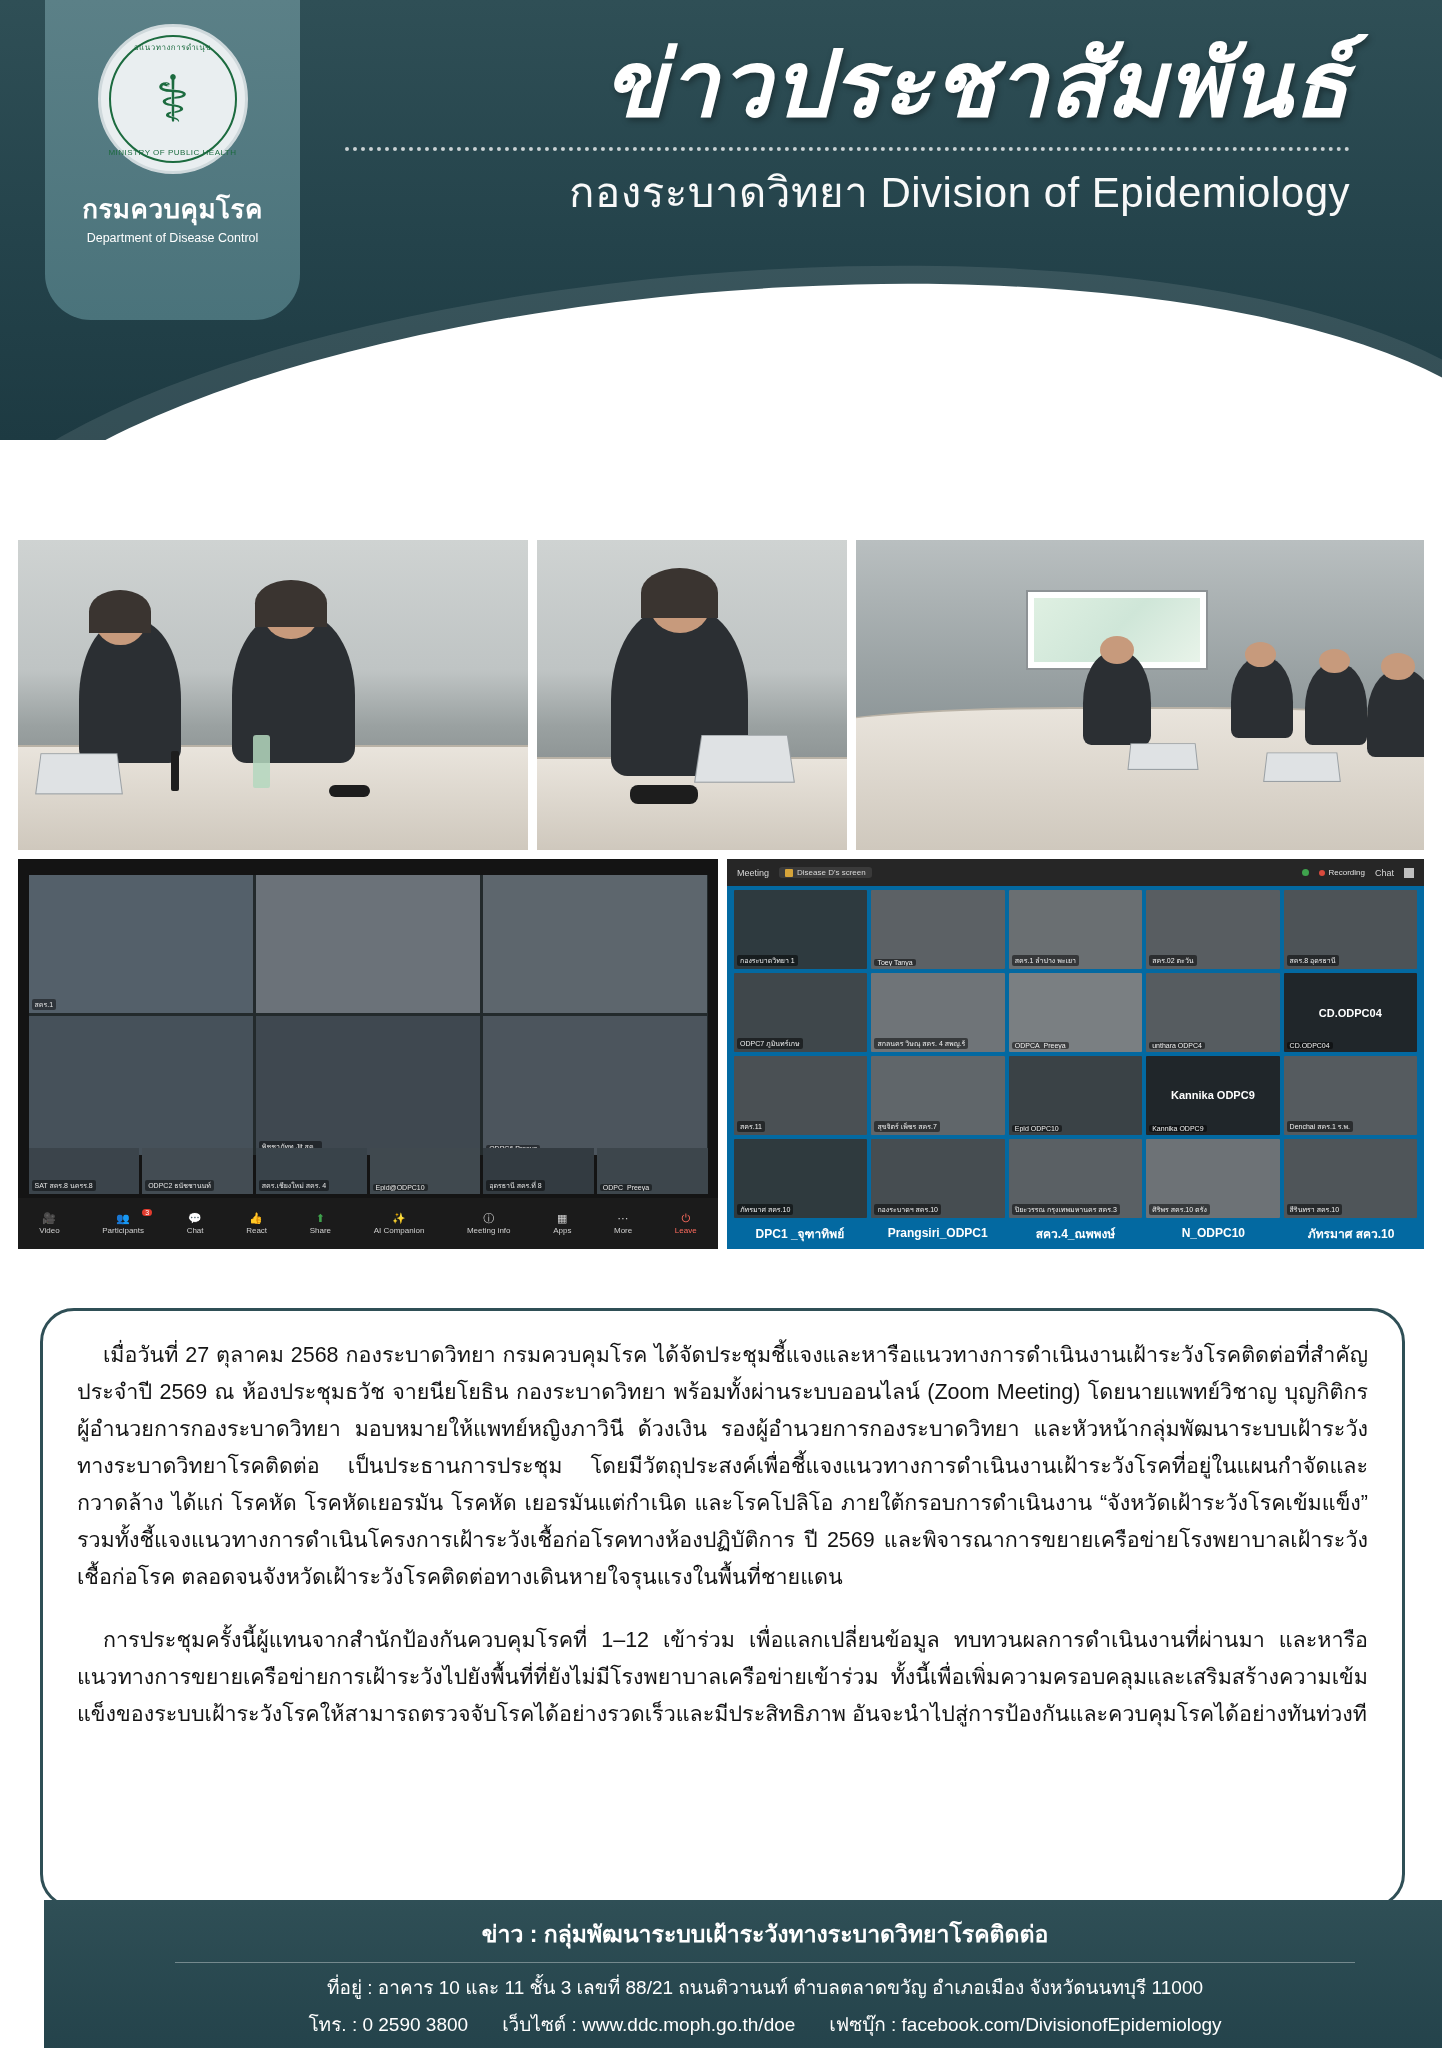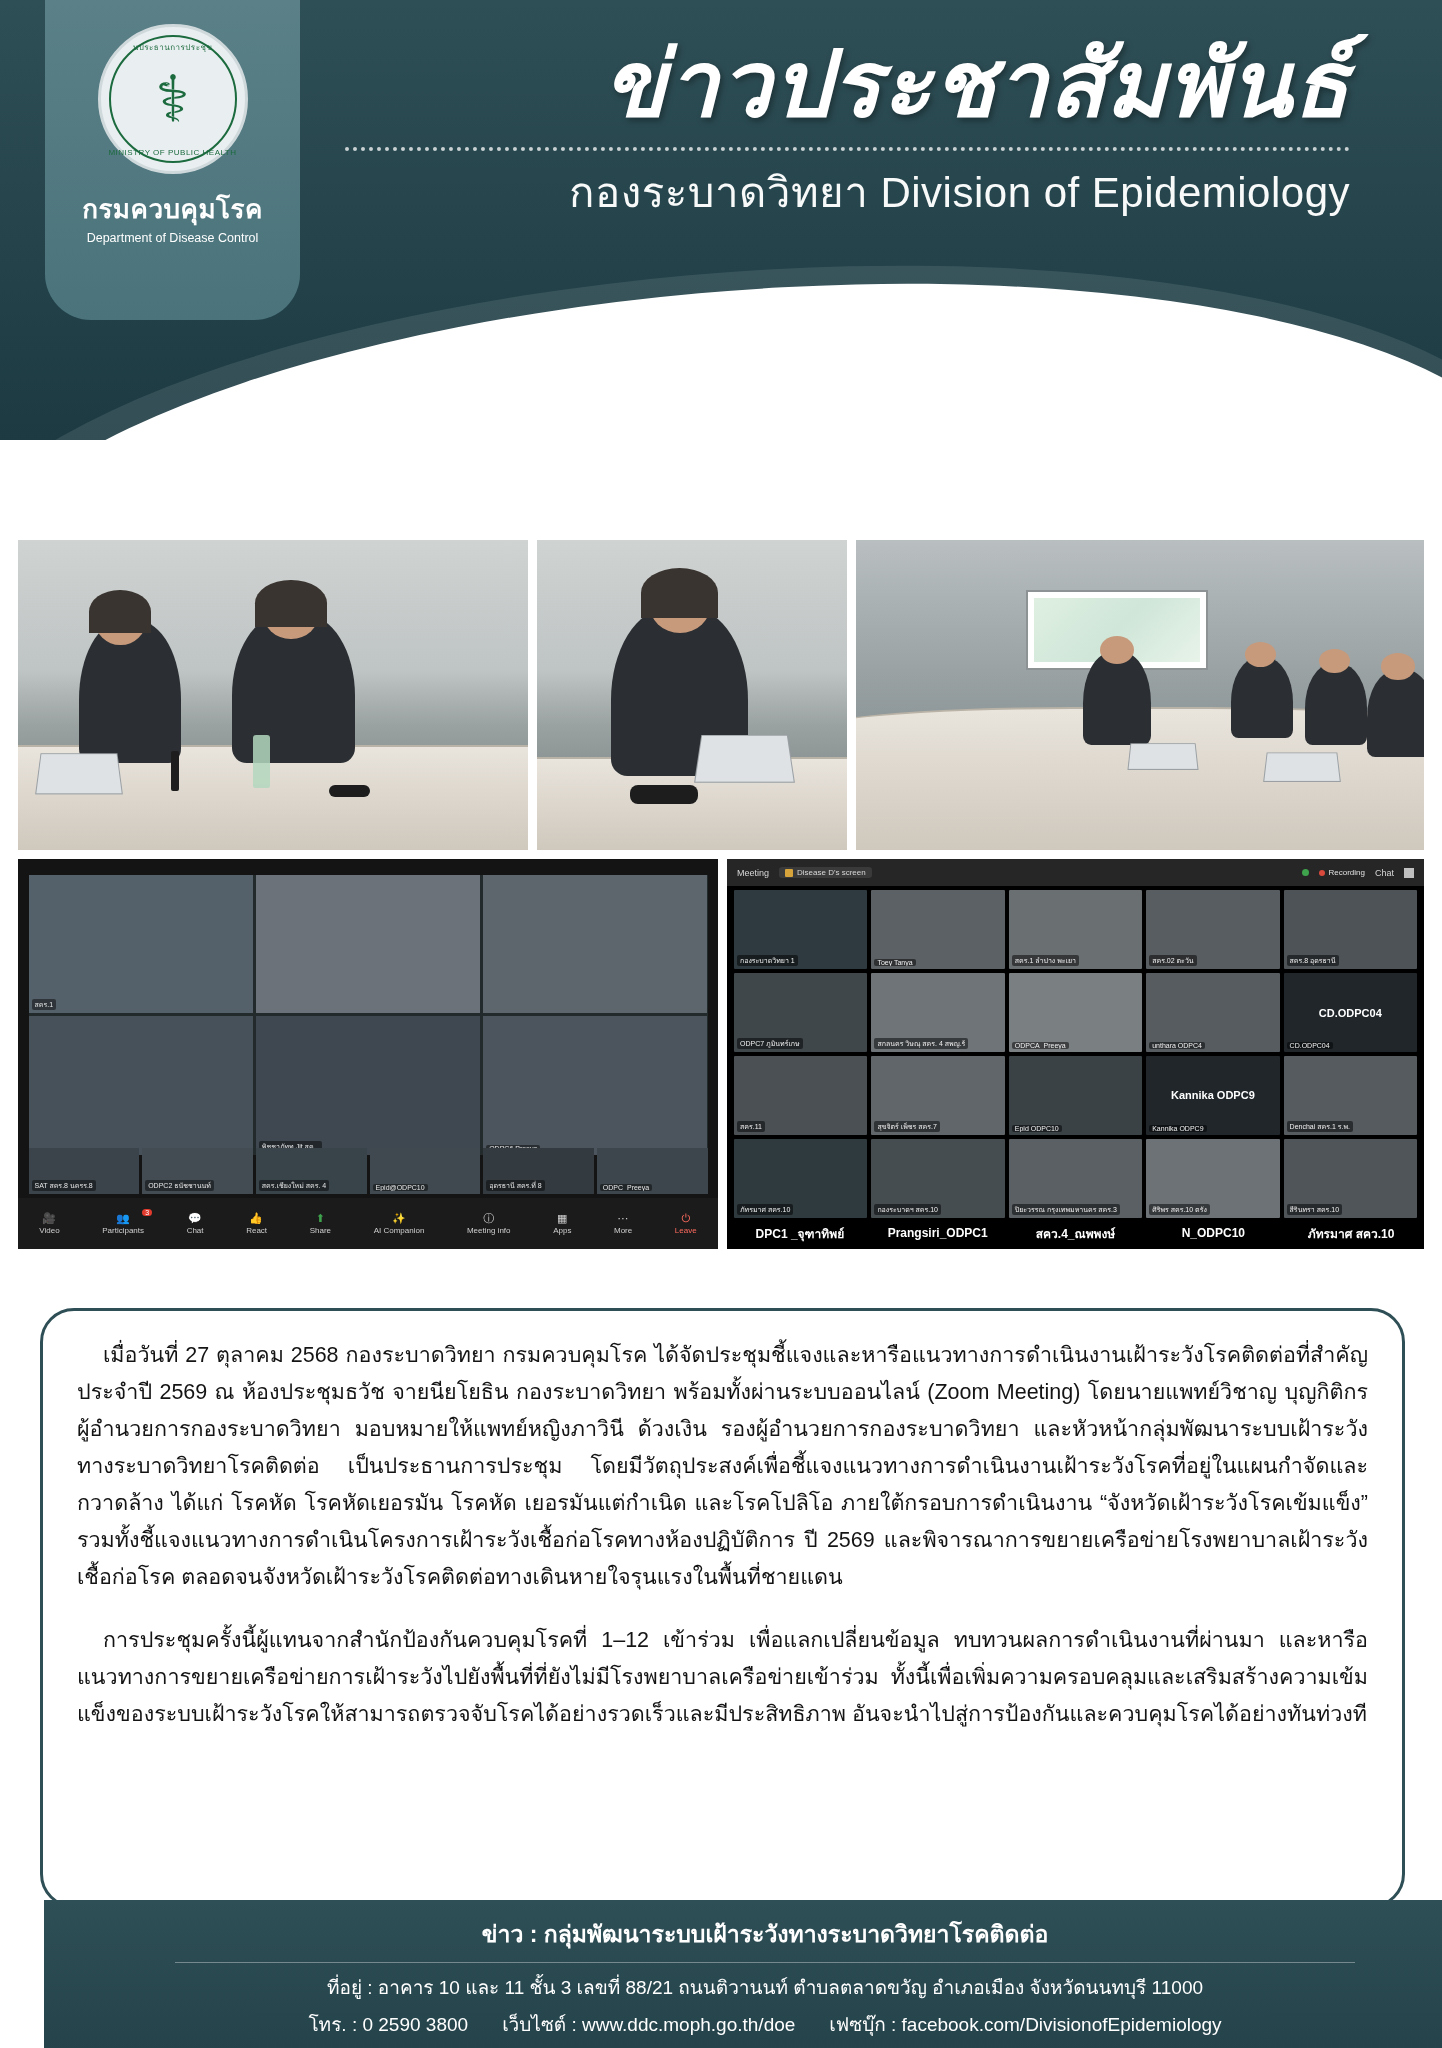--- a/index.html
+++ b/index.html
@@ -235,21 +235,21 @@
   .zt-item { display:flex; flex-direction:column; align-items:center; gap:2px; }
   .zt-icon { font-size:11px; line-height:1; }
   .zt-leave { color:#ff6b5e; }
   .badge-red {
     position:absolute; top:-4px; right:-8px;
     background:#e23b2e; color:#fff; font-size:7px;
     border-radius:8px; padding:0 3px;
   }
 
   
-  .gv { position:absolute; inset:0; background:#000000; }
+  .gv { position:absolute; inset:0; background:#0369a1; }
   .gv-top {
     position:absolute; top:0; left:0; width:100%; height:7%;
     background:#262626; display:flex; align-items:center;
     padding: 0 10px; gap:10px; color:#d8d8d8; font-size:9px;
   }
   .gv-pill {
     background:#3a3a3a; border-radius:3px; padding:1px 6px; font-size:8px;
     display:flex; align-items:center; gap:4px;
   }
   .gv-dot-green { width:7px;height:7px;border-radius:50%;background:#3fa34d;display:inline-block; }
@@ -329,21 +329,21 @@
 
 <div class="page">
 
   <div class="header">
     <div class="header-wave2"></div>
     <div class="header-wave"></div>
 
     <div class="logo-panel">
       <div class="logo-badge">
         <div class="ring"></div>
-        <div class="ring-text-top">นประธานการประชุข</div>
+        <div class="ring-text-top">อแนวทางการดำเนุข</div>
         <div class="caduceus">⚕</div>
         <div class="ring-text-bottom">MINISTRY OF PUBLIC HEALTH</div>
       </div>
       <div class="logo-th">กรมควบคุมโรค</div>
       <div class="logo-en">Department of Disease Control</div>
     </div>
 
     <div class="title-block">
       <div class="main-title">ข่าวประชาสัมพันธ์</div>
       <div class="dotline"></div>

